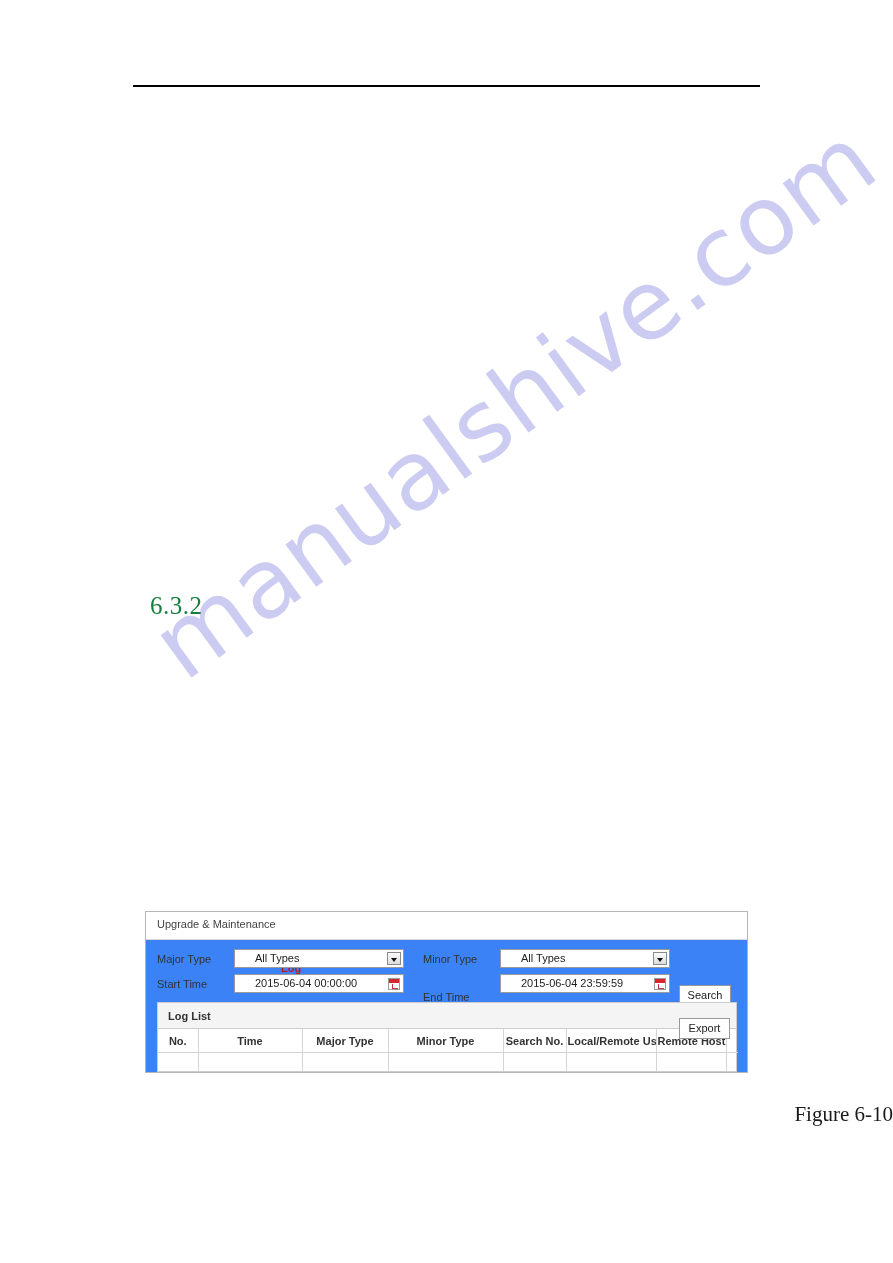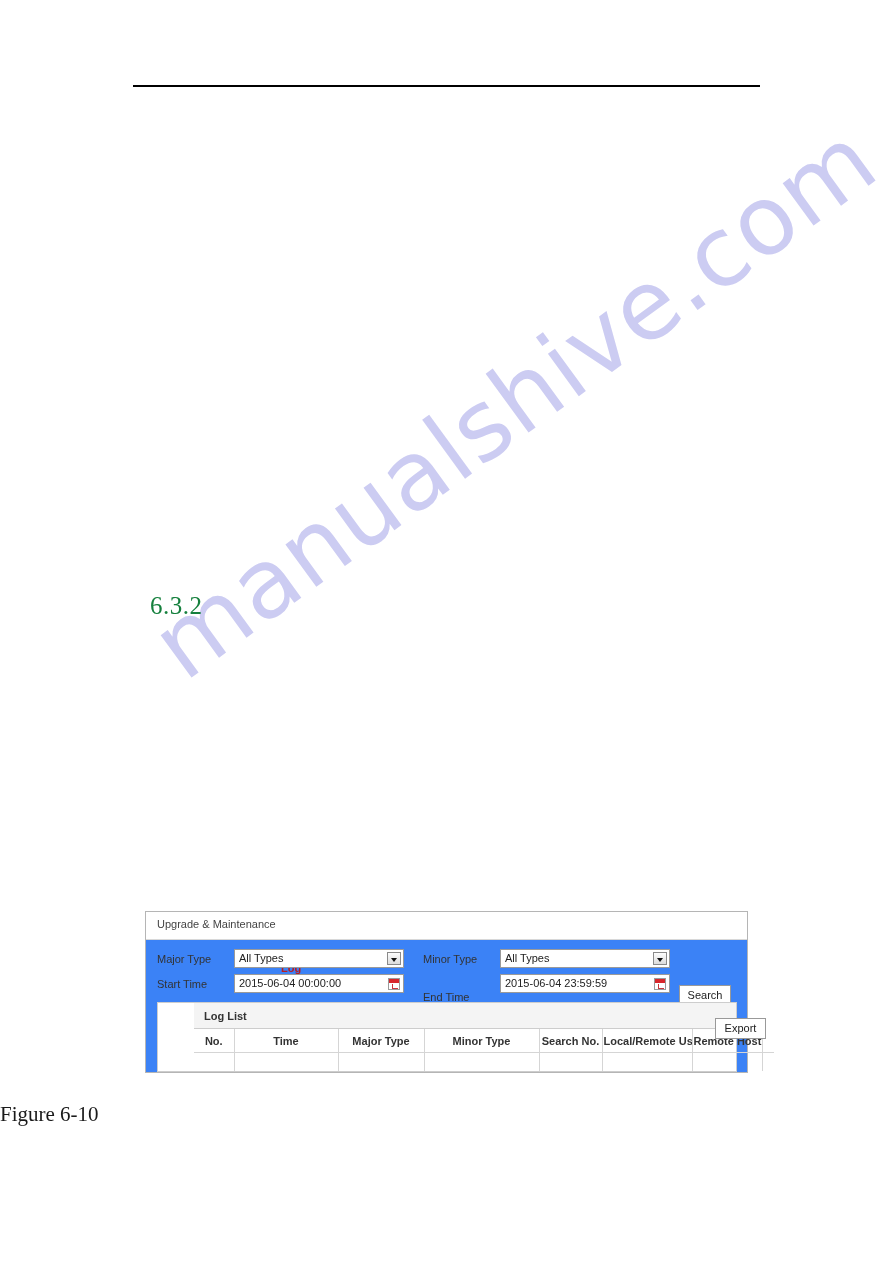--- a/index.html
+++ b/index.html
@@ -39,21 +39,21 @@
     font-size: 25px;
     color: #15803d;
     letter-spacing: 0.5px;
   }
 
   .figure-caption {
     position: absolute;
     left: 0;
     top: 1102px;
     width: 893px;
-    text-align: left;
+    text-align: right;
     font-family: "Liberation Serif", serif;
     font-size: 21px;
     color: #1a1a1a;
   }
 
   
   .watermark {
     position: absolute;
     left: 165px;
     top: 600px;
@@ -123,21 +123,21 @@
 
   .sel-box, .time-box {
     position: absolute;
     box-sizing: border-box;
     border: 1px solid #9a9a9a;
     background: #ffffff;
     height: 19px;
     font-size: 11px;
     color: #222222;
     line-height: 17px;
-    padding-left: 4px;
+    padding-left: 20px;
     white-space: nowrap;
     overflow: hidden;
   }
 
   .sel-arrow {
     position: absolute;
     right: 2px;
     top: 2px;
     width: 14px;
     height: 13px;
@@ -204,21 +204,20 @@
 
   
   .list-panel {
     position: absolute;
     left: 11px;
     top: 90px;
     width: 580px;
     border: 1px solid #cdcdcd;
     box-sizing: border-box;
     background: #ffffff;
-    padding-left: 36px;
   }
   .list-bar {
     position: relative;
     height: 25px;
     background: #f4f4f4;
     border-bottom: 1px solid #cdcdcd;
   }
   .list-bar-title {
     position: absolute;
     left: 10px;

